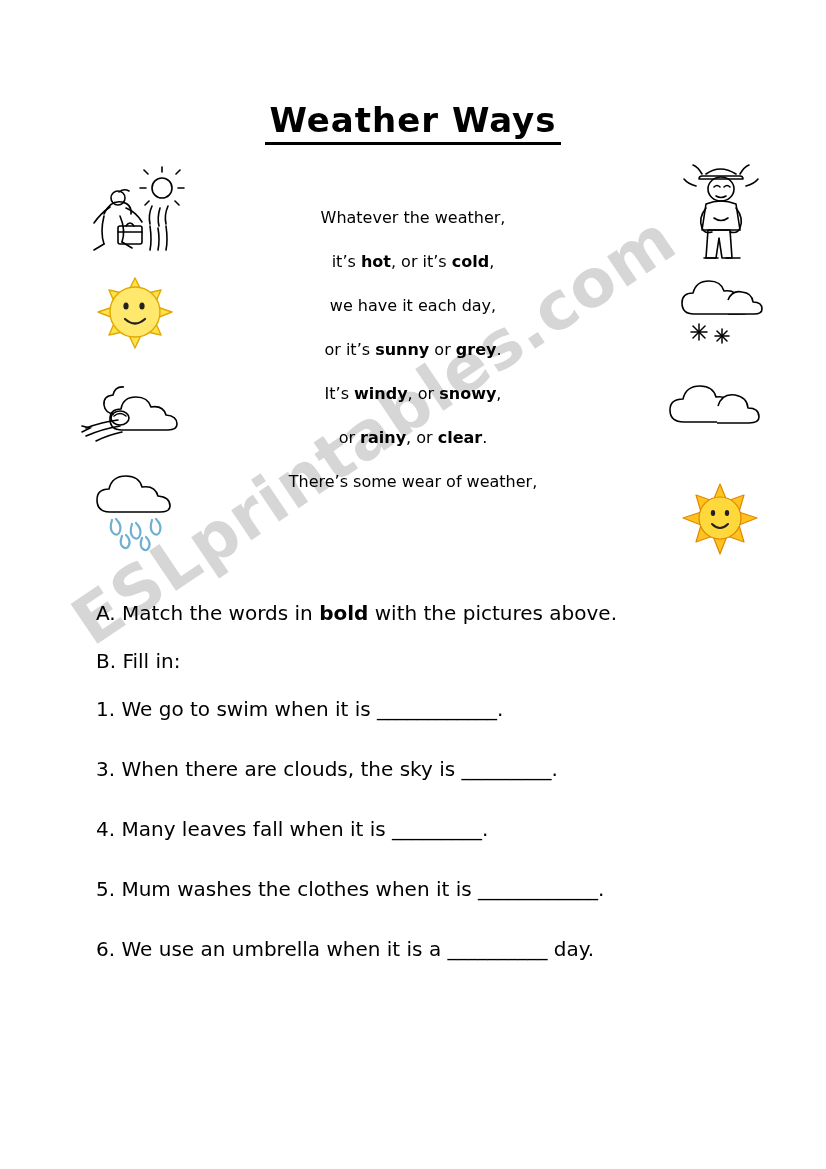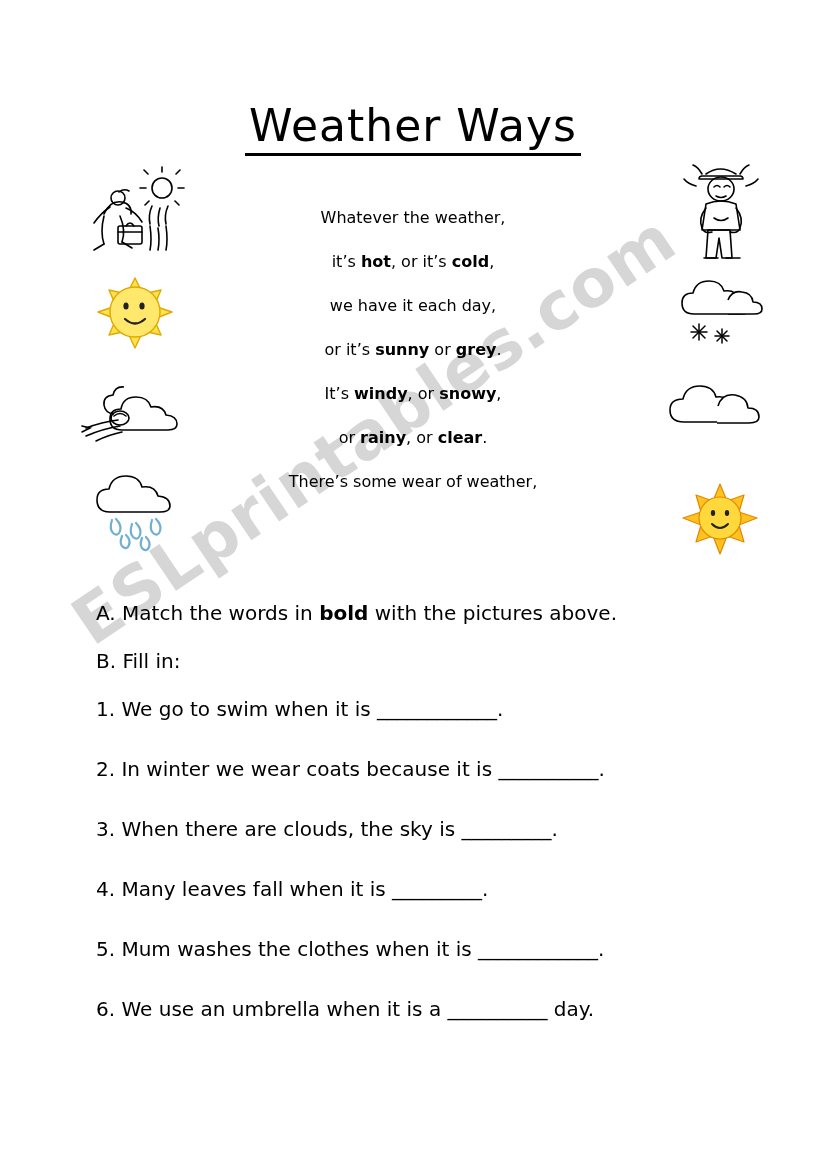--- a/index.html
+++ b/index.html
@@ -53,22 +53,22 @@
   .title {
     position: absolute;
     top: 100px;
     left: 0;
     width: 826px;
     text-align: center;
     z-index: 10;
   }
   .title span {
     font-family: "DejaVu Sans", sans-serif;
-    font-size: 44px;
-    font-weight: normal;
+    font-size: 34px;
+    font-weight: bold;
     letter-spacing: 1px;
     border-bottom: 3px solid #000;
     padding: 0 4px 2px 4px;
   }
 
   
   .poem {
     position: absolute;
     top: 196px;
     left: 213px;
@@ -136,21 +136,20 @@
       <div class="line"><span>or it’s </span><b>sunny</b><span> or </span><b>grey</b><span>.</span></div>
       <div class="line"><span>It’s </span><b>windy</b><span>, or </span><b>snowy</b><span>,</span></div>
       <div class="line"><span>or </span><b>rainy</b><span>, or </span><b>clear</b><span>.</span></div>
       <div class="line"><span>There’s some wear of weather,</span></div>
     </div>
 
   <div class="exercises" id="exercises">
       <div class="ex-line tight"><span>A. Match the words in </span><b>bold</b><span> with the pictures above.</span></div>
       <div class="ex-line tight"><span>B. Fill in:</span></div>
       <div class="ex-line"><span>1. We go to swim when it is ____________.</span></div>
-      <div class="ex-line"><span>2. In winter we wear coats because it is __________.</span></div>
       <div class="ex-line"><span>3. When there are clouds, the sky is _________.</span></div>
       <div class="ex-line"><span>4. Many leaves fall when it is _________.</span></div>
       <div class="ex-line"><span>5. Mum washes the clothes when it is ____________.</span></div>
       <div class="ex-line"><span>6. We use an umbrella when it is a __________ day.</span></div>
     </div>
 
   <div class="art l1">
     <svg width="120" height="100" viewBox="0 0 120 100">
       <g fill="none" stroke="#000" stroke-width="1.6" stroke-linecap="round">
         <circle cx="88" cy="22" r="10"></circle>

